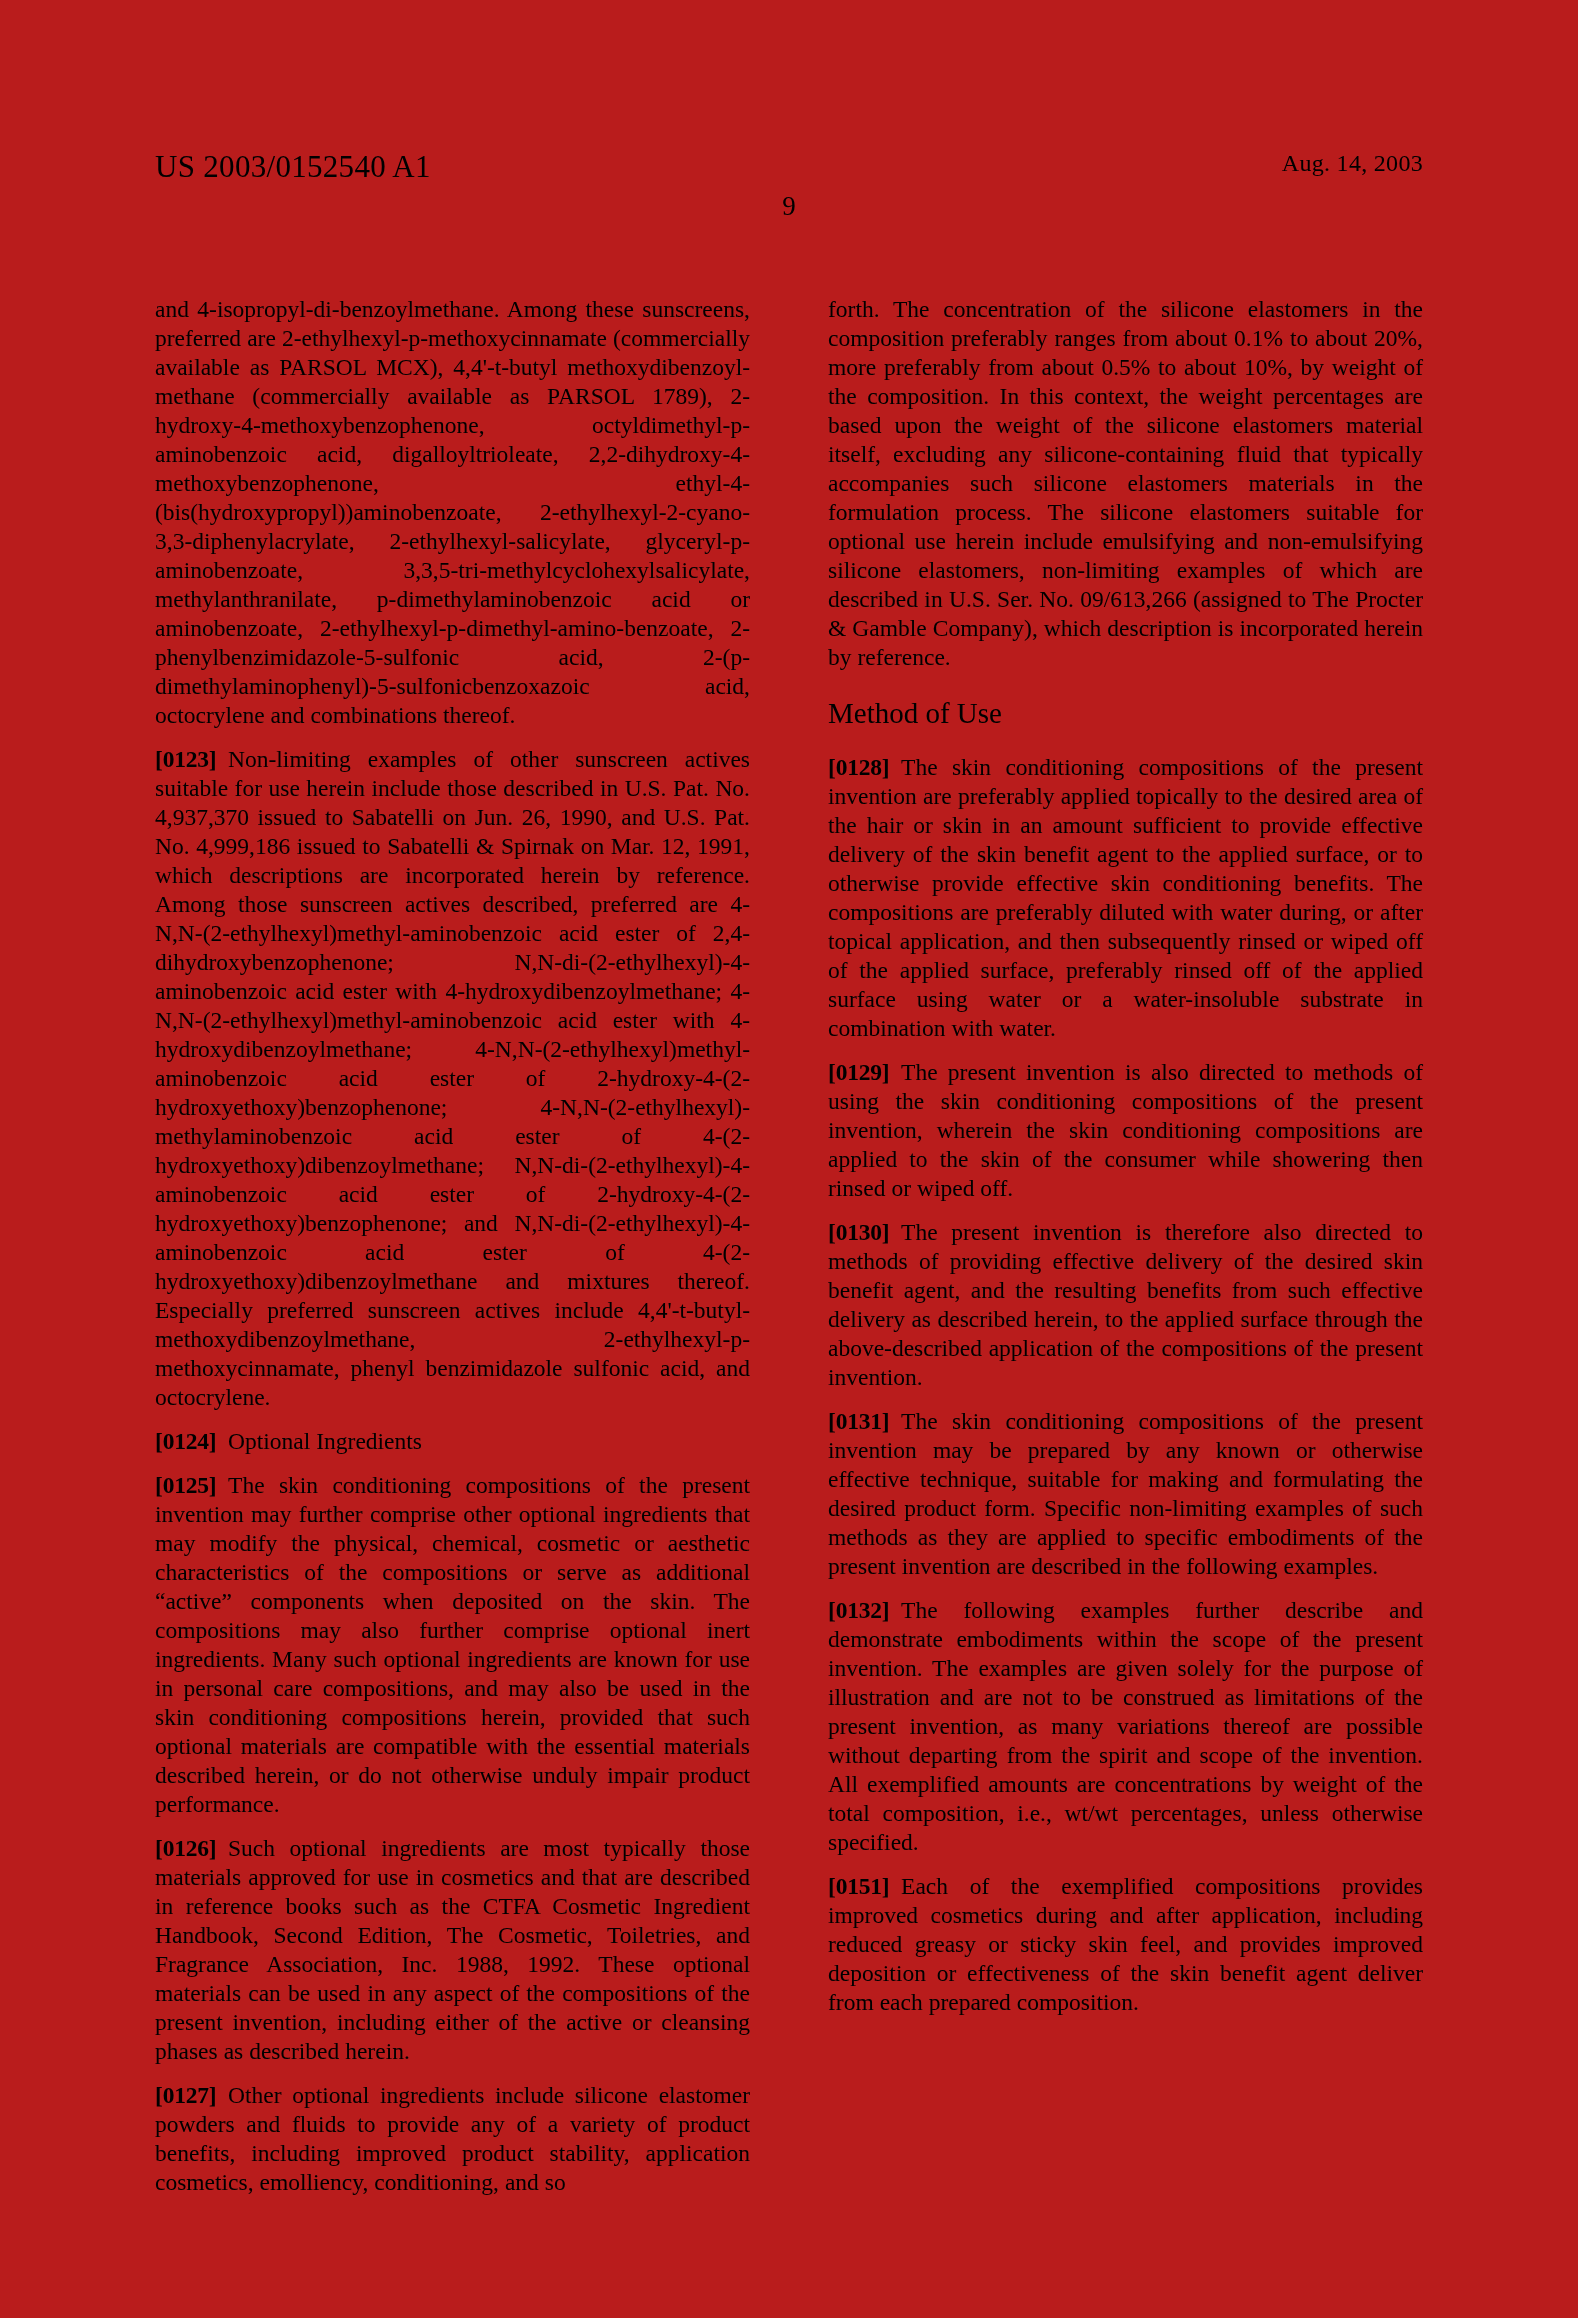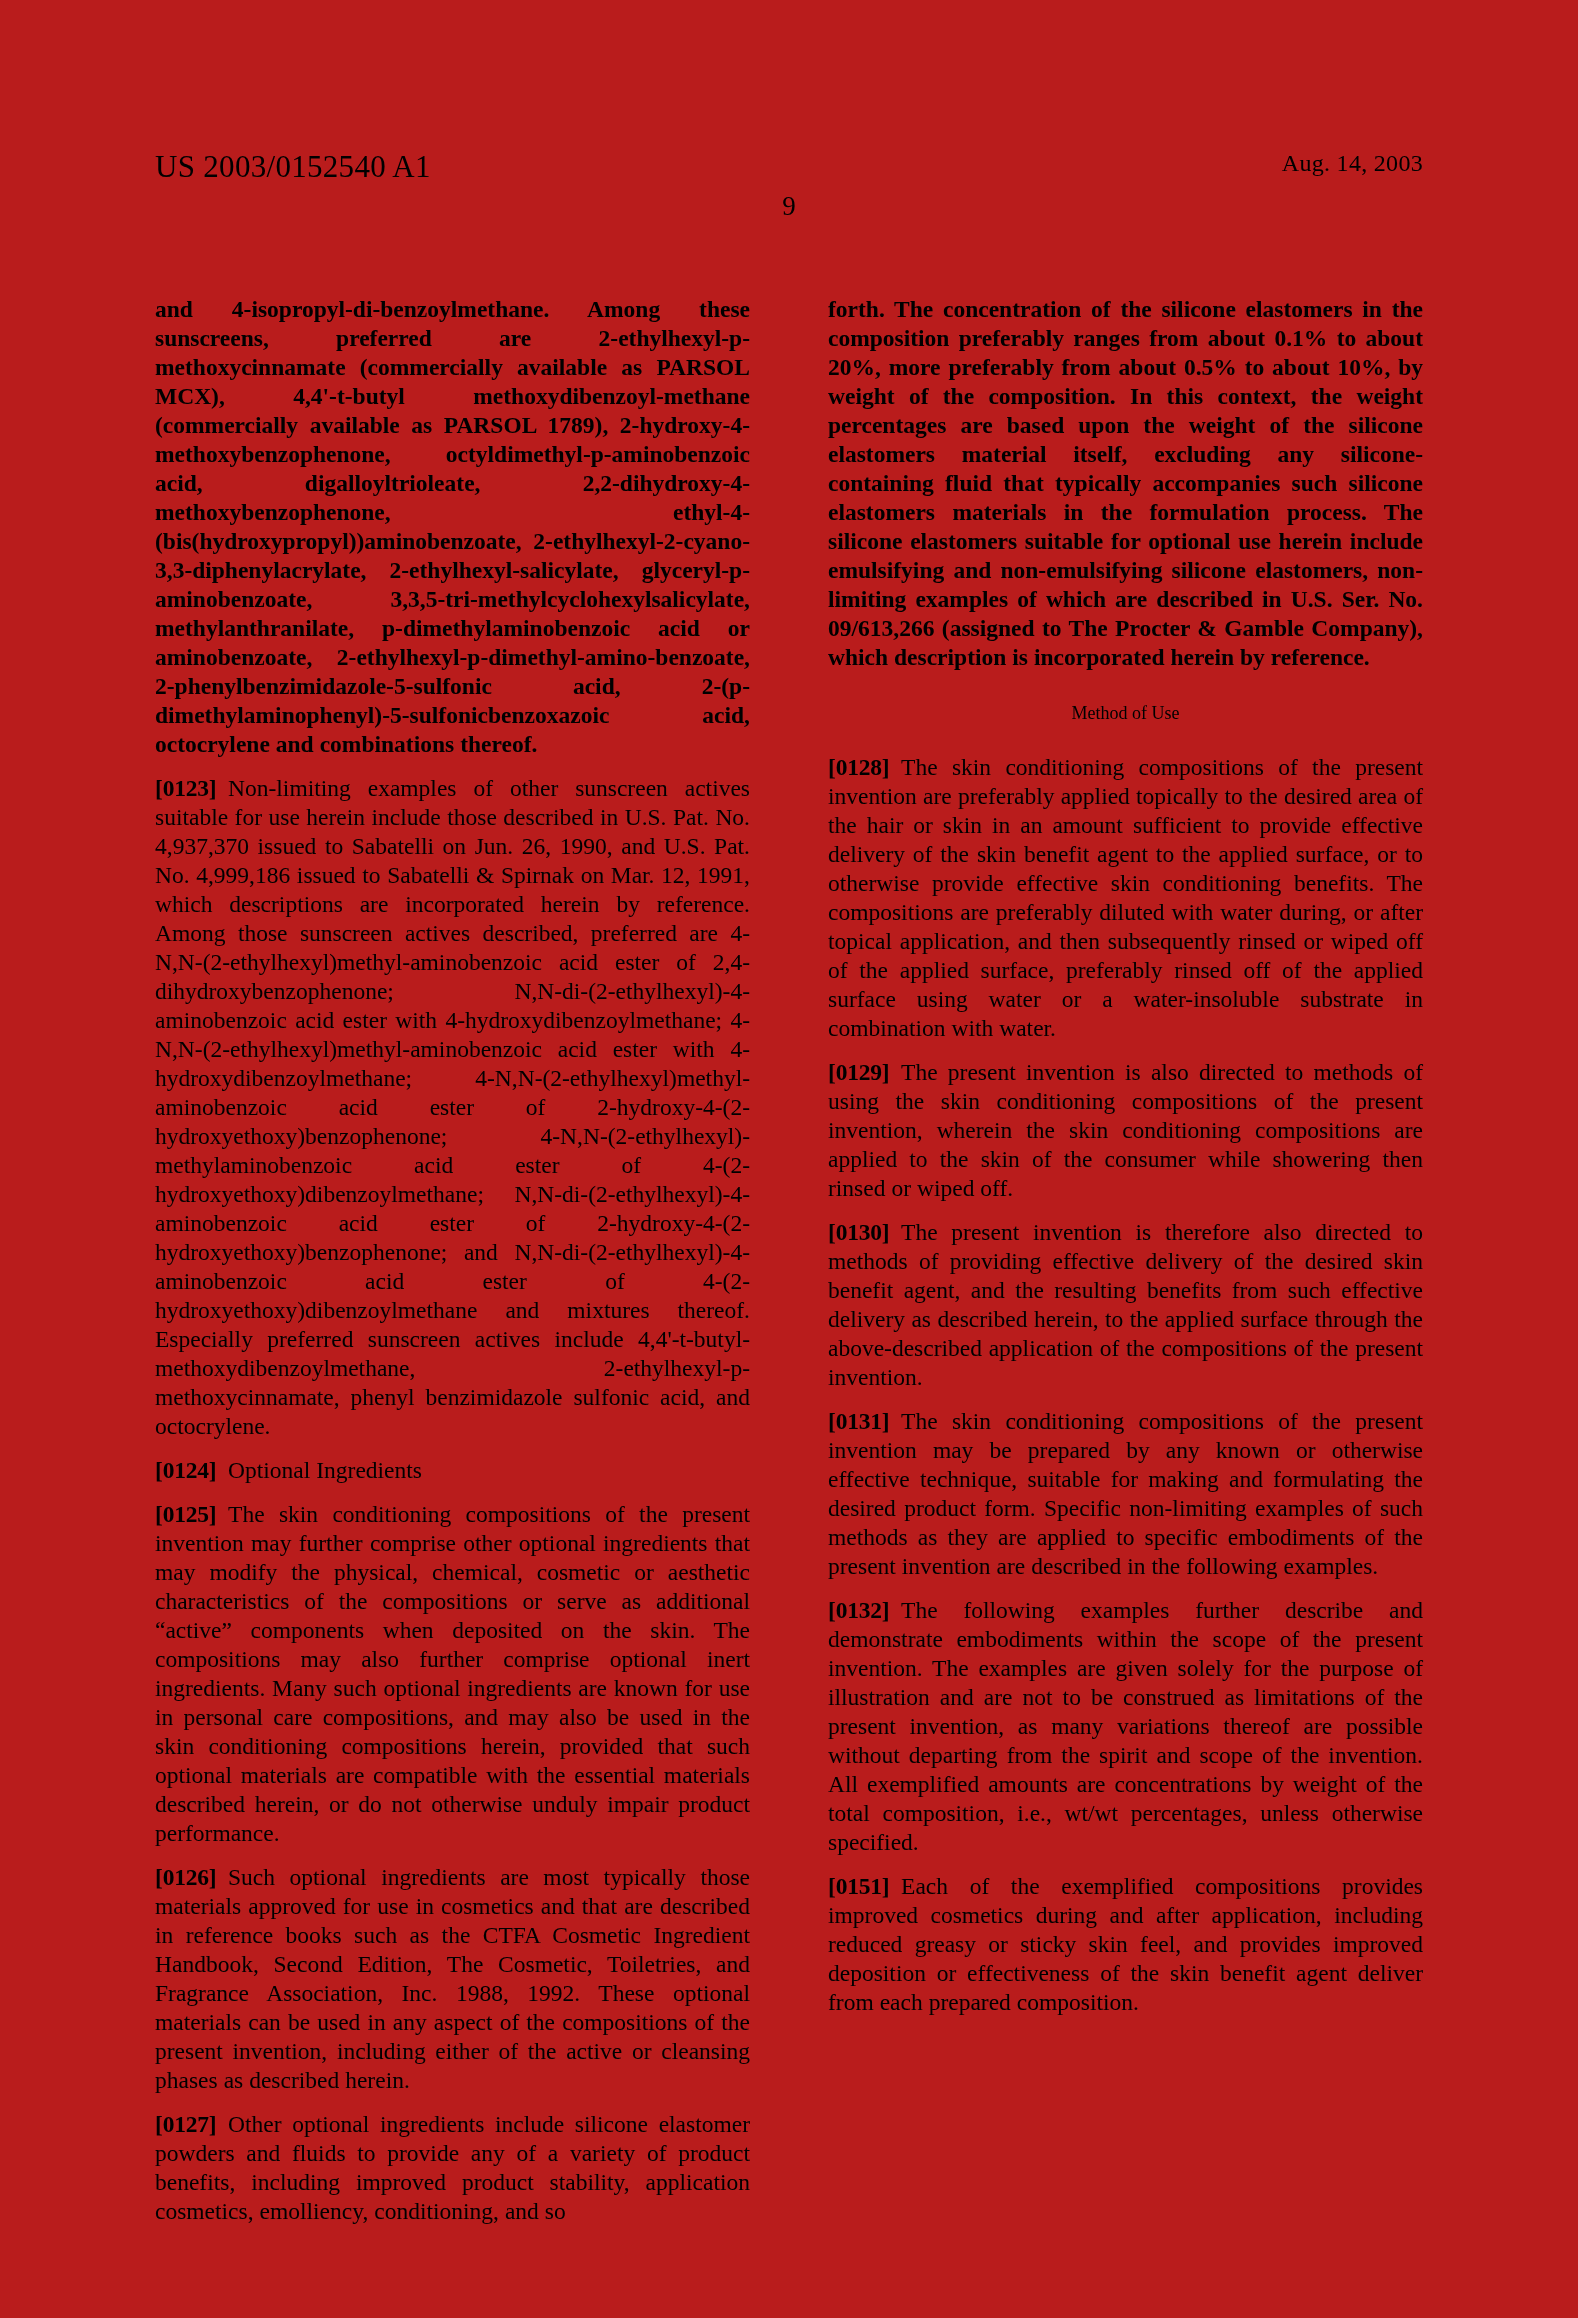--- a/index.html
+++ b/index.html
@@ -69,33 +69,33 @@
     line-height: 29px;
     text-align: justify;
     text-justify: inter-word;
     -webkit-hyphens: none;
     hyphens: none;
     word-spacing: 0.1px;
   }
   p.para:last-child { margin-bottom: 0; }
 
   
-  p.cont { text-indent: 0; font-weight: bold; }
+  p.cont { text-indent: 0; }
 
   .pnum {
     font-weight: bold;
     letter-spacing: -0.2px;
   }
   .gap { display: inline-block; width: 11.6px; }
 
   h3.section-head {
     margin: 27px 0 24.5px 0;
-    font-size: 18px;
+    font-size: 29px;
     font-weight: normal;
-    text-align: center;
+    text-align: left;
     line-height: 29px;
   }
   h3.section-head.caps {
     letter-spacing: 0.3px;
   }
 </style>
 </head>
 <body>
 
 <div class="page">

